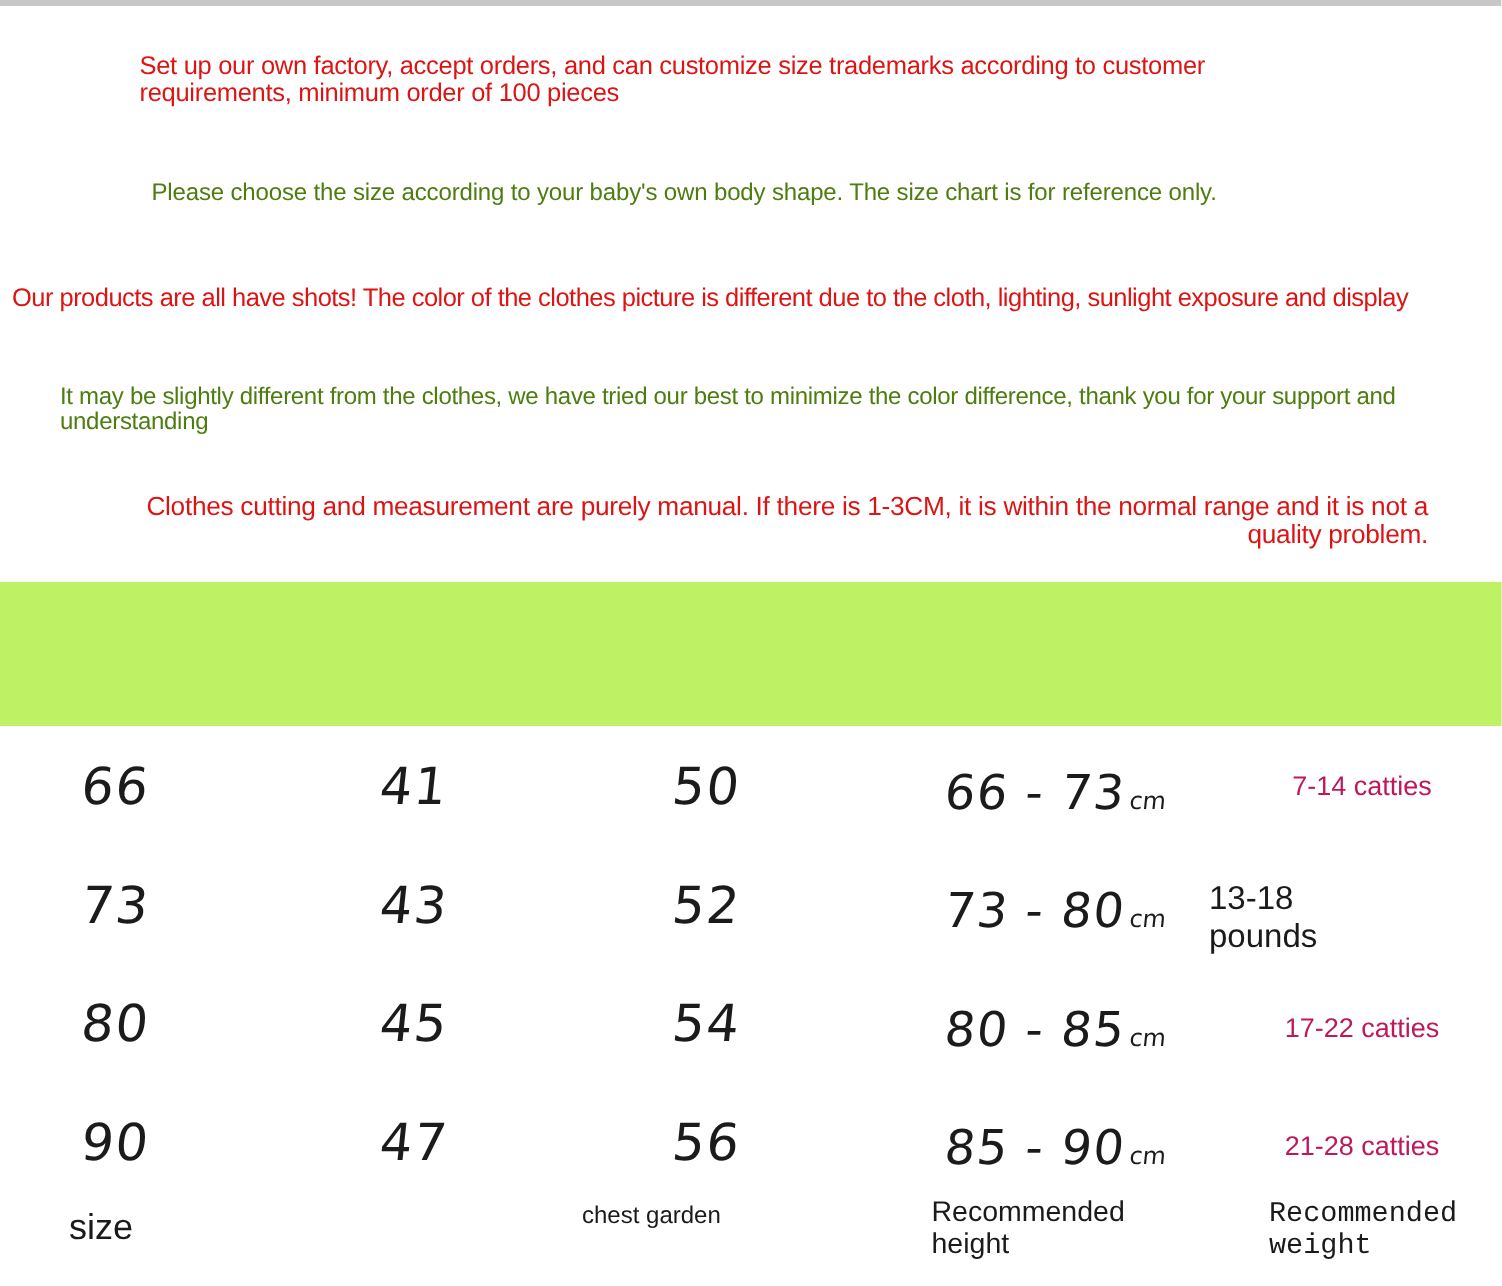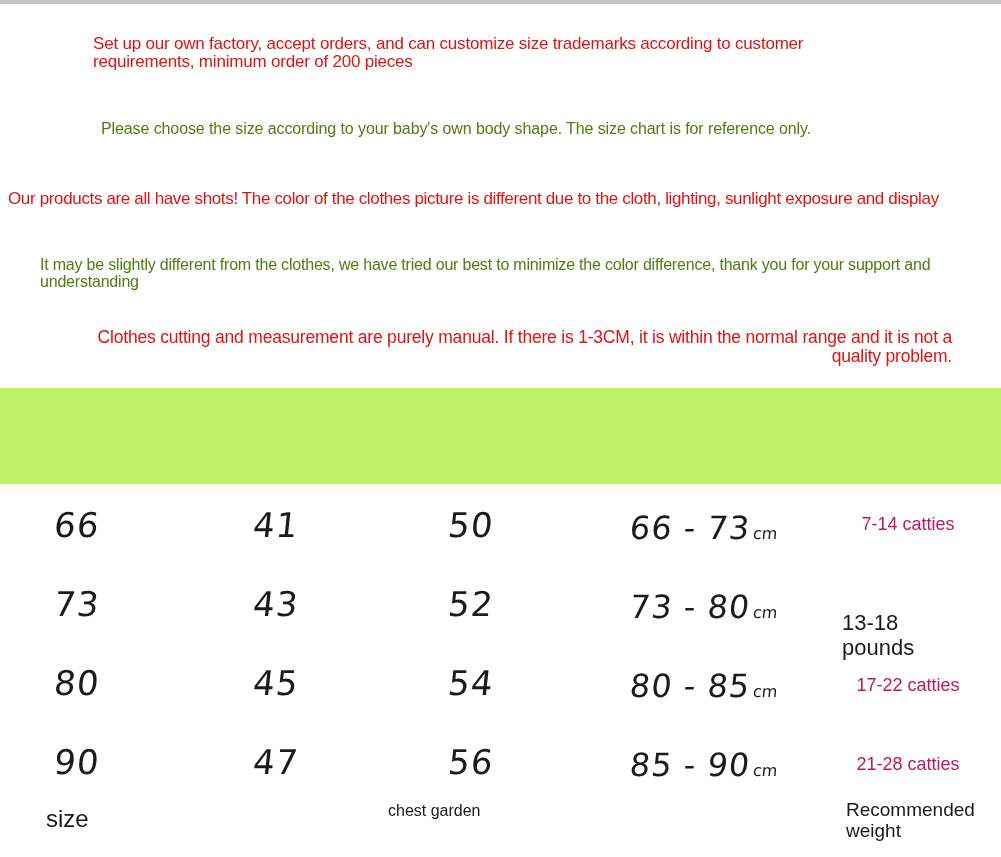--- a/index.html
+++ b/index.html
@@ -20,21 +20,21 @@
   #p-realshots{left:8px;top:189px;font-size:17px;white-space:nowrap;letter-spacing:-0.35px;}
   #p-colordiff{left:40px;top:256px;width:920px;font-size:16px;line-height:17px;letter-spacing:-0.2px;}
   #p-cutting{left:57px;top:328px;width:895px;font-size:17.5px;line-height:18.5px;letter-spacing:-0.2px;text-align:right;}
 
   #chart-header{left:0;top:388px;width:1001px;height:96px;background:#bef264;padding-left:25px;}
   .hcell{position:absolute;color:#1a1a1a;}
   #h-size{left:46px;top:417px;font-size:24px;}
   #h-length{left:190px;top:411px;font-size:27px;}
   #h-chest{left:388px;top:414px;font-size:16px;}
   #h-height{left:621px;top:410px;font-size:19px;line-height:21px;width:145px;}
-  #h-weight{left:846px;top:411px;font-size:19px;line-height:21px;width:145px;}
+  #h-weight{left:846px;top:411px;font-size:19px;line-height:21px;width:145px;font-family:Liberation Mono, monospace;}
 
   .num{
     font-family:"DejaVu Sans", sans-serif;
     font-size:34px;color:#1b1b1b;letter-spacing:1px;
     display:inline-block;transform:translateX(-50%) skewX(-6deg);
   }
   .cell{position:absolute;white-space:nowrap;}
   .hval{
     font-family:"DejaVu Sans", sans-serif;
     font-size:32px;color:#1b1b1b;letter-spacing:1px;
@@ -53,43 +53,44 @@
   
   .r1{top:505px;}  .r2{top:584px;}  .r3{top:663px;}  .r4{top:742px;}
   .r1w{top:514px;} .r2w{top:586px;} .r3w{top:675px;} .r4w{top:754px;}
   .r1h{top:509px;} .r2h{top:588px;} .r3h{top:667px;} .r4h{top:746px;}
 </style>
 </head>
 <body>
 
 <div id="top-strip" class="abs"></div>
 
-<div id="p-factory" class="abs red">Set up our own factory, accept orders, and can customize size trademarks according to customer requirements, minimum order of 200 pieces</div>
+<div id="p-factory" class="abs red">Set up our own factory, accept orders, and can customize size trademarks according to customer requirements, minimum order of 100 pieces</div>
 <div id="p-choose" class="abs blk">Please choose the size according to your baby's own body shape. The size chart is for reference only.</div>
 <div id="p-realshots" class="abs red">Our products are all have shots! The color of the clothes picture is different due to the cloth, lighting, sunlight exposure and display</div>
 <div id="p-colordiff" class="abs blk">It may be slightly different from the clothes, we have tried our best to minimize the color difference, thank you for your support and understanding</div>
 <div id="p-cutting" class="abs red">Clothes cutting and measurement are purely manual. If there is 1-3CM, it is within the normal range and it is not a quality problem.</div>
 
 <div id="chart-header" class="abs">
   <div id="h-size" class="hcell">size</div>
   <div id="h-chest" class="hcell">chest garden</div>
+  <div id="h-height" class="hcell">Recommended height</div>
   <div id="h-weight" class="hcell">Recommended weight</div>
 </div>
 
 <div class="cell c1 r1"><span class="num">66</span></div>
 <div class="cell c2 r1"><span class="num">41</span></div>
 <div class="cell c3 r1"><span class="num">50</span></div>
 <div class="cell c4 r1h"><span class="hval">66 - 73</span><span class="hunit">cm</span></div>
 <div class="cell c5 r1w"><span class="wval">7-14 catties</span></div>
 
 <div class="cell c1 r2"><span class="num">73</span></div>
 <div class="cell c2 r2"><span class="num">43</span></div>
 <div class="cell c3 r2"><span class="num">52</span></div>
 <div class="cell c4 r2h"><span class="hval">73 - 80</span><span class="hunit">cm</span></div>
-<div class="cell r2w" style="left:842px;margin-top:24px;"><span class="wval-big">13-18 pounds</span></div>
+<div class="cell r2w" style="left:806px;"><span class="wval-big">13-18 pounds</span></div>
 
 <div class="cell c1 r3"><span class="num">80</span></div>
 <div class="cell c2 r3"><span class="num">45</span></div>
 <div class="cell c3 r3"><span class="num">54</span></div>
 <div class="cell c4 r3h"><span class="hval">80 - 85</span><span class="hunit">cm</span></div>
 <div class="cell c5 r3w"><span class="wval">17-22 catties</span></div>
 
 <div class="cell c1 r4"><span class="num">90</span></div>
 <div class="cell c2 r4"><span class="num">47</span></div>
 <div class="cell c3 r4"><span class="num">56</span></div>

